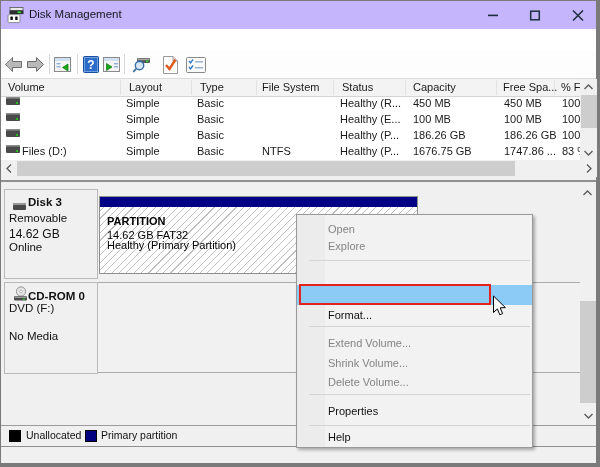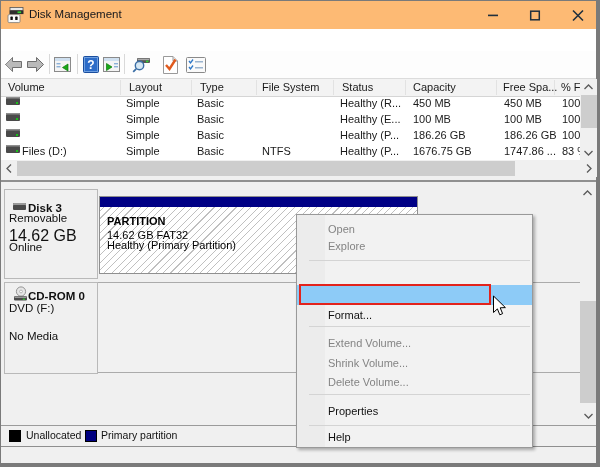--- a/index.html
+++ b/index.html
@@ -1,21 +1,21 @@
 <!DOCTYPE html>
 <html><head>
 <meta charset="utf-8">
 <style>
   html,body{margin:0;padding:0;}
   body{width:600px;height:467px;overflow:hidden;background:#7a7a7a;
        font-family:"Liberation Sans",sans-serif;-webkit-font-smoothing:antialiased;}
   .abs{position:absolute;white-space:nowrap;}
   #win{position:absolute;left:1px;top:1px;width:595px;height:461px;background:#f0f0f0;}
   
-  #title{left:0;top:0;width:595px;height:45px;background:#fdba74;}
+  #title{left:0;top:0;width:595px;height:45px;background:#c4b5fd;}
   #title .txt{left:28px;top:7px;font-size:11.5px;color:#15171c;}
   
   #menubar{left:0;top:28px;width:595px;height:22px;background:#ffffff;font-size:11px;color:#222;}
   #menubar span{position:absolute;top:23px;white-space:nowrap;margin-left:24px;}
   
   #toolbar{left:0;top:50px;width:595px;height:27px;background:#fdfdfd;border-bottom:1px solid #dcdcdc;}
   .tsep{position:absolute;top:3px;width:1px;height:20px;background:#d9d9d9;}
   
   #lview{left:0;top:78px;width:595px;height:82px;background:#ffffff;}
   #lhead{left:0;top:0;width:580px;height:17px;background:#f3f3f3;border-bottom:1px solid #d5d5d5;font-size:11px;color:#1a1a1a;}
@@ -196,23 +196,23 @@
     <div class="sbthumb" style="left:16px;top:1px;width:498px;height:15px;"></div>
     <svg class="abs" style="left:585px;top:4px;" width="6" height="9" viewBox="0 0 6 9">
         <path d="M1 0.5 L5 4.5 L1 8.5" fill="none" stroke="#5a5a5a" stroke-width="1.3"></path>
       </svg>
   </div>
   <div class="abs" style="left:0;top:179px;width:595px;height:2px;background:#909090;"></div>
   <div class="abs" id="bpane">
 
     <div class="gbox" style="left:3px;top:6px;width:92px;height:88px;">
       <div class="abs" style="left:8px;top:13px;width:13px;height:7px;background:#4a4a4a;border-radius:1px;box-shadow:inset 0 2px 0 #9a9a9a;"></div>
-      <div class="abs" style="left:23px;top:12px;font-size:11.5px;font-weight:bold;color:#111;">Disk 3</div>
+      <div class="abs" style="left:23px;top:6px;font-size:11.5px;font-weight:bold;color:#111;">Disk 3</div>
       <div class="abs" style="left:4px;top:22px;font-size:11.5px;color:#111;">Removable</div>
-      <div class="abs" style="left:4px;top:37px;font-size:16px;color:#111;">14.62 GB</div>
+      <div class="abs" style="left:4px;top:37px;font-size:12px;color:#111;">14.62 GB</div>
       <div class="abs" style="left:4px;top:51px;font-size:11.5px;color:#111;">Online</div>
     </div>
     <div class="abs" style="left:98px;top:13px;width:317px;height:76px;border:1px solid #8f8f8f;background:
          repeating-linear-gradient(135deg,#ffffff 0px,#ffffff 4.4px,#c0c0c0 4.4px,#c0c0c0 5.2px);">
       <div class="abs" style="left:0;top:0;width:317px;height:10px;background:#000085;"></div>
       <div class="abs" style="left:7px;top:18px;font-size:11px;font-weight:bold;color:#000;">PARTITION</div>
       <div class="abs" style="left:7px;top:32px;font-size:11px;color:#000;">14.62 GB FAT32</div>
       <div class="abs" style="left:7px;top:42px;font-size:11px;color:#000;">Healthy (Primary Partition)</div>
     </div>
 

